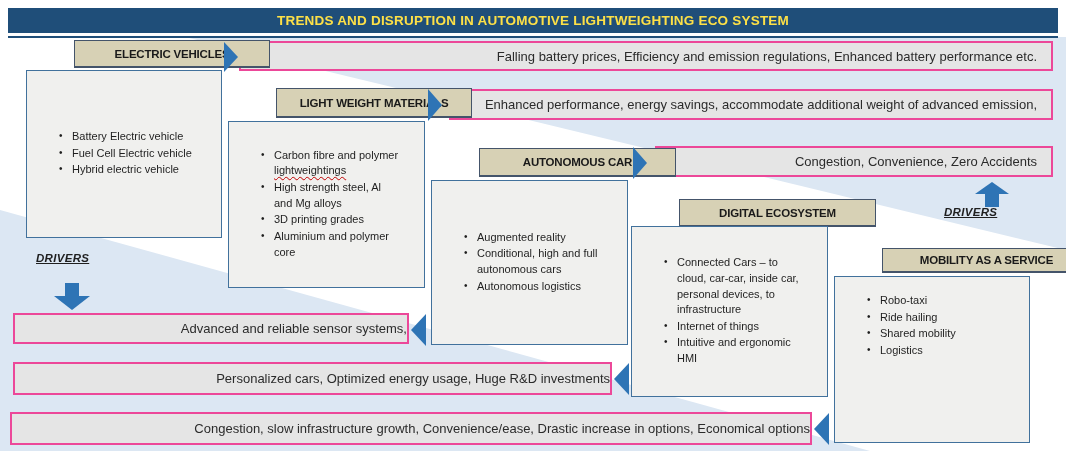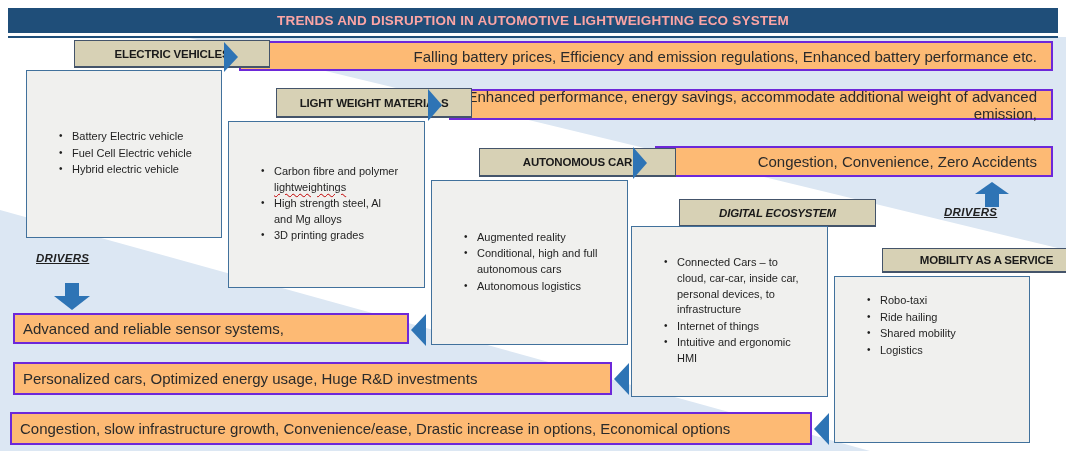--- a/index.html
+++ b/index.html
@@ -10,21 +10,21 @@
   }
   .abs { position:absolute; box-sizing:border-box; }
 
   
   #bg { left:0; top:0; width:1066px; height:451px; z-index:0; }
 
   
   .title-bar {
     left:8px; top:8px; width:1050px; height:25px; background:#1F4E79;
     display:flex; align-items:center; justify-content:center;
-    color:#fca5a5; font-weight:bold; font-size:13.5px; letter-spacing:.2px;
+    color:#fde047; font-weight:bold; font-size:13.5px; letter-spacing:.2px;
     z-index:3;
   }
   .title-underline { left:8px; top:36px; width:1050px; height:2px; background:#1F4E79; z-index:3; }
 
   
   .cat-header {
     background:#D7D1B5; border:1px solid #44546A; border-bottom-width:2px;
     display:flex; align-items:center; justify-content:center;
     font-weight:bold; font-size:11.5px; letter-spacing:-0.2px; color:#1a1a1a;
     z-index:4;
@@ -35,25 +35,25 @@
   .content-box {
     background:#F0F0EE; border:1.5px solid #41719C; z-index:4;
   }
   .content-box ul { list-style:none; margin:16px; padding:0 8px 0 14px; }
   .content-box li { position:relative; padding-left:15px; font-size:11px; line-height:1.42; margin-bottom:1px; color:#1f1f1f; }
   .content-box li::before { content:"•"; position:absolute; left:2px; top:0; font-size:10px; }
   .squiggle { text-decoration-line:underline; text-decoration-style:wavy; text-decoration-color:#C00000; text-decoration-thickness:1px; text-underline-offset:2px; }
 
   
   .callout {
-    background:#fdba74; border:2px solid #6d28d9; z-index:3;
-    display:flex; align-items:center; font-size:15px; color:#2b2b2b;
+    background:#e5e5e5; border:2px solid #ec4899; z-index:3;
+    display:flex; align-items:center; font-size:13px; color:#2b2b2b;
   }
   .callout.align-right { justify-content:flex-end; padding-right:14px; text-align:right; }
-  .callout.align-left  { justify-content:flex-start; padding-left:8px; }
+  .callout.align-left  { justify-content:flex-end; padding-left:21px; }
 
   
   .tri-right { width:0; height:0; border-top:15px solid transparent; border-bottom:15px solid transparent; border-left:14px solid #2E74B5; z-index:4; }
   .tri-right.tall { border-top-width:16px; border-bottom-width:16px; }
   .tri-left { width:0; height:0; border-top:16px solid transparent; border-bottom:16px solid transparent; border-right:15px solid #2E74B5; z-index:4; }
 
   
   .drivers-label {
     font-style:italic; font-weight:bold; font-size:11.5px; color:#1f1f1f;
     text-decoration:underline; z-index:4; letter-spacing:.3px;
@@ -91,20 +91,21 @@
 
 <div class="abs cat-header" style="left:228px;top:88px;width:196px;height:30px;">
   <span>LIGHT WEIGHT MATERIALS</span>
 </div>
 <div class="abs tri-right tall" style="left:428px;top:89px;"></div>
 <div class="abs content-box" style="left:228px;top:121px;width:197px;height:167px;display:flex;align-items:center;">
   <ul>
       <li>Carbon fibre and polymer <span class="squiggle">lightweightings</span></li>
       <li>High strength steel, Al and Mg alloys</li>
       <li>3D printing grades</li>
+      <li>Aluminium and polymer core</li>
     </ul>
 </div>
 
 <div class="abs callout align-right" style="left:449px;top:89px;width:604px;height:31px;">
   <span>Enhanced performance, energy savings, accommodate additional weight of  advanced emission,</span>
 </div>
 
 <div class="abs cat-header" style="left:431px;top:148px;width:197px;height:29px;">
   <span>AUTONOMOUS CAR</span>
 </div>
@@ -114,21 +115,21 @@
       <li>Augmented reality</li>
       <li>Conditional, high and full autonomous cars</li>
       <li>Autonomous logistics</li>
     </ul>
 </div>
 
 <div class="abs callout align-right" style="left:655px;top:146px;width:398px;height:31px;">
   <span>Congestion, Convenience, Zero Accidents</span>
 </div>
 
-<div class="abs cat-header" style="left:631px;top:199px;width:197px;height:28px;font-style:italic;">
+<div class="abs cat-header" style="left:631px;top:199px;width:197px;height:28px;">
   <span>DIGITAL ECOSYSTEM</span>
 </div>
 <div class="abs content-box" style="left:631px;top:226px;width:197px;height:171px;display:flex;align-items:center;">
   <ul>
       <li>Connected Cars – to cloud, car-car, inside car, personal devices, to infrastructure</li>
       <li>Internet of things</li>
       <li>Intuitive and ergonomic HMI</li>
     </ul>
 </div>
 

